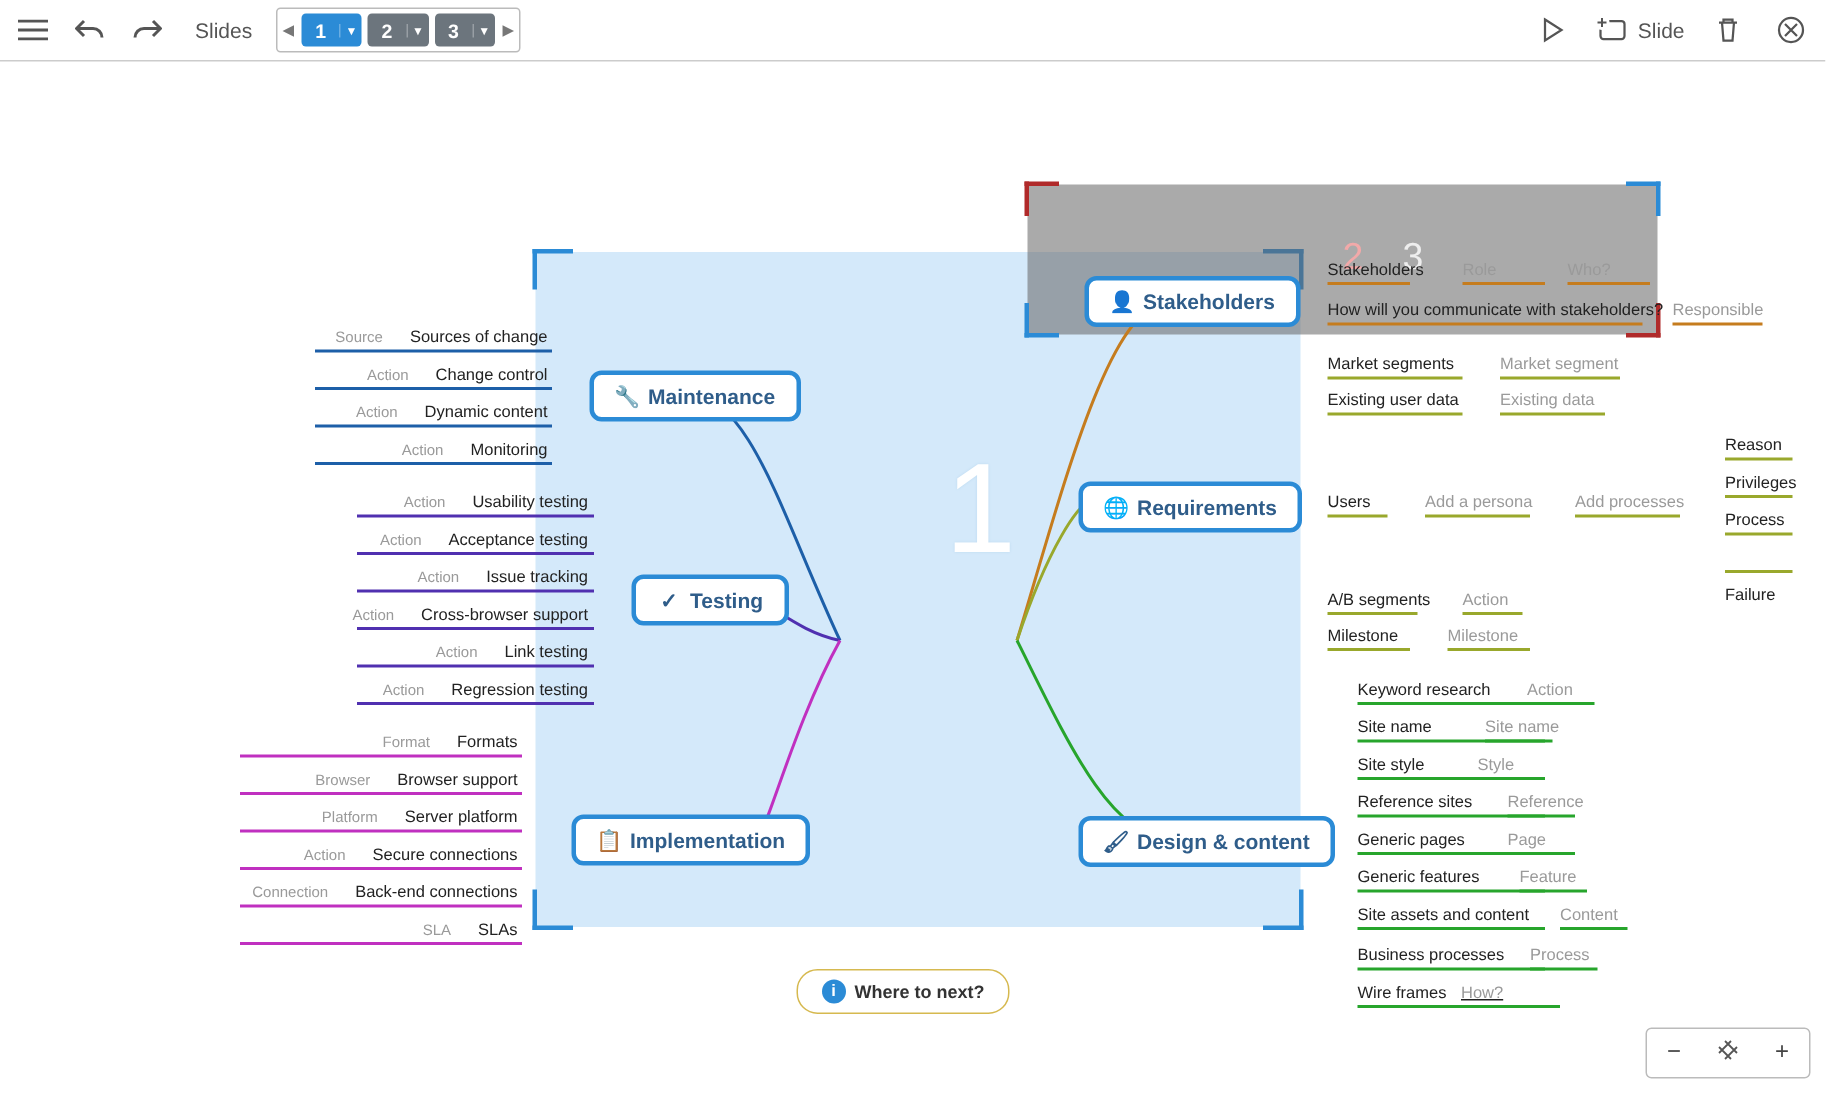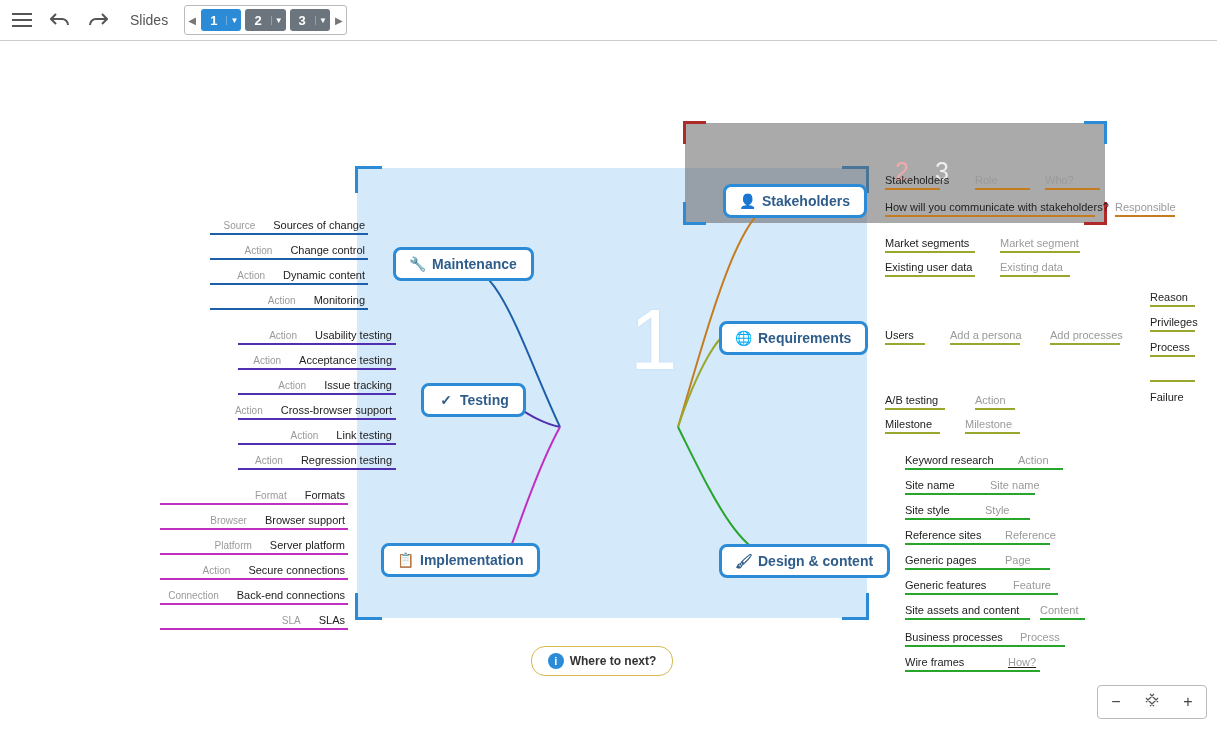--- a/index.html
+++ b/index.html
@@ -81,20 +81,46 @@
         <span class="n">2</span>
         <span class="dd">▼</span>
       </div>
     <div class="slide-num inactive">
         <span class="n">3</span>
         <span class="dd">▼</span>
       </div>
     <div class="caret-btn">▶</div>
   </div>
   <div class="flex-spacer"></div>
+  <div class="tb-right">
+    <div class="icon-btn">
+        <svg width="18" height="18" viewBox="0 0 18 18">
+          <path d="M4 2l11 7L4 16z" fill="none" stroke="#555" stroke-width="1.5"></path>
+        </svg>
+      </div>
+    <div class="slide-btn">
+      <svg width="22" height="18" viewBox="0 0 22 18">
+          <rect x="3" y="3" width="16" height="12" rx="2" fill="none" stroke="#555" stroke-width="1.5"></rect>
+          <circle cx="4" cy="4" r="5" fill="#fff"></circle>
+          <path d="M4 1v6M1 4h6" stroke="#555" stroke-width="1.3"></path>
+        </svg>
+      <span>Slide</span>
+    </div>
+    <div class="icon-btn">
+        <svg width="16" height="18" viewBox="0 0 16 18">
+          <path d="M2 4h12M5 4V2h6v2M4 4l1 12h6l1-12" fill="none" stroke="#555" stroke-width="1.5"></path>
+        </svg>
+      </div>
+    <div class="icon-btn">
+        <svg width="20" height="20" viewBox="0 0 20 20">
+          <circle cx="10" cy="10" r="8" fill="none" stroke="#555" stroke-width="1.5"></circle>
+          <path d="M6 6l8 8M14 6l-8 8" stroke="#555" stroke-width="1.5"></path>
+        </svg>
+      </div>
+  </div>
 </div>
 
 <div class="canvas">
 
   <div class="slide1-box">
     <div class="corner tl"></div>
       <div class="corner tr"></div>
       <div class="corner bl"></div>
       <div class="corner br"></div>
   </div>
@@ -306,21 +332,21 @@
     <div class="underline" style="left: 1150px; top: 289px; width: 45px; border-color: rgb(153, 168, 44);"></div>
     <div class="leaf" style="left: 1150px; top: 300px;">
       <span class="val">Process</span>
     </div>
     <div class="underline" style="left: 1150px; top: 314px; width: 45px; border-color: rgb(153, 168, 44);"></div>
     <div class="leaf" style="left: 1150px; top: 325px; margin-top: 25px;">
       <span class="val">Failure</span>
     </div>
     <div class="underline" style="left: 1150px; top: 339px; width: 45px; border-color: rgb(153, 168, 44);"></div>
     <div class="leaf" style="left: 885px; top: 353px;">
-      <span class="val">A/B testing</span>
+      <span class="val">A/B segments</span>
     </div>
     <div class="underline" style="left: 885px; top: 367px; width: 60px; border-color: rgb(153, 168, 44);"></div>
     <div class="leaf" style="left: 975px; top: 353px;">
       <span class="val ph">Action</span>
     </div>
     <div class="underline" style="left: 975px; top: 367px; width: 40px; border-color: rgb(153, 168, 44);"></div>
     <div class="leaf" style="left: 885px; top: 377px;">
       <span class="val">Milestone</span>
     </div>
     <div class="underline" style="left: 885px; top: 391px; width: 55px; border-color: rgb(153, 168, 44);"></div>
@@ -389,17 +415,17 @@
     </div>
     <div class="underline" style="left: 905px; top: 604px; width: 125px; border-color: rgb(39, 165, 44);"></div>
     <div class="leaf" style="left: 1020px; top: 590px;">
       <span class="val ph">Process</span>
     </div>
     <div class="underline" style="left: 1020px; top: 604px; width: 45px; border-color: rgb(39, 165, 44);"></div>
     <div class="leaf" style="left: 905px; top: 615px;">
       <span class="val">Wire frames</span>
     </div>
     <div class="underline" style="left: 905px; top: 629px; width: 125px; border-color: rgb(39, 165, 44);"></div>
-    <div class="leaf" style="left: 1008px; top: 615px; text-decoration: underline;">
+    <div class="leaf" style="left: 974px; top: 615px; text-decoration: underline;">
       <span class="val ph">How?</span>
     </div>
     <div class="underline" style="left: 995px; top: 629px; width: 45px; border-color: rgb(39, 165, 44);"></div>
   </div>
 
 </body></html>

